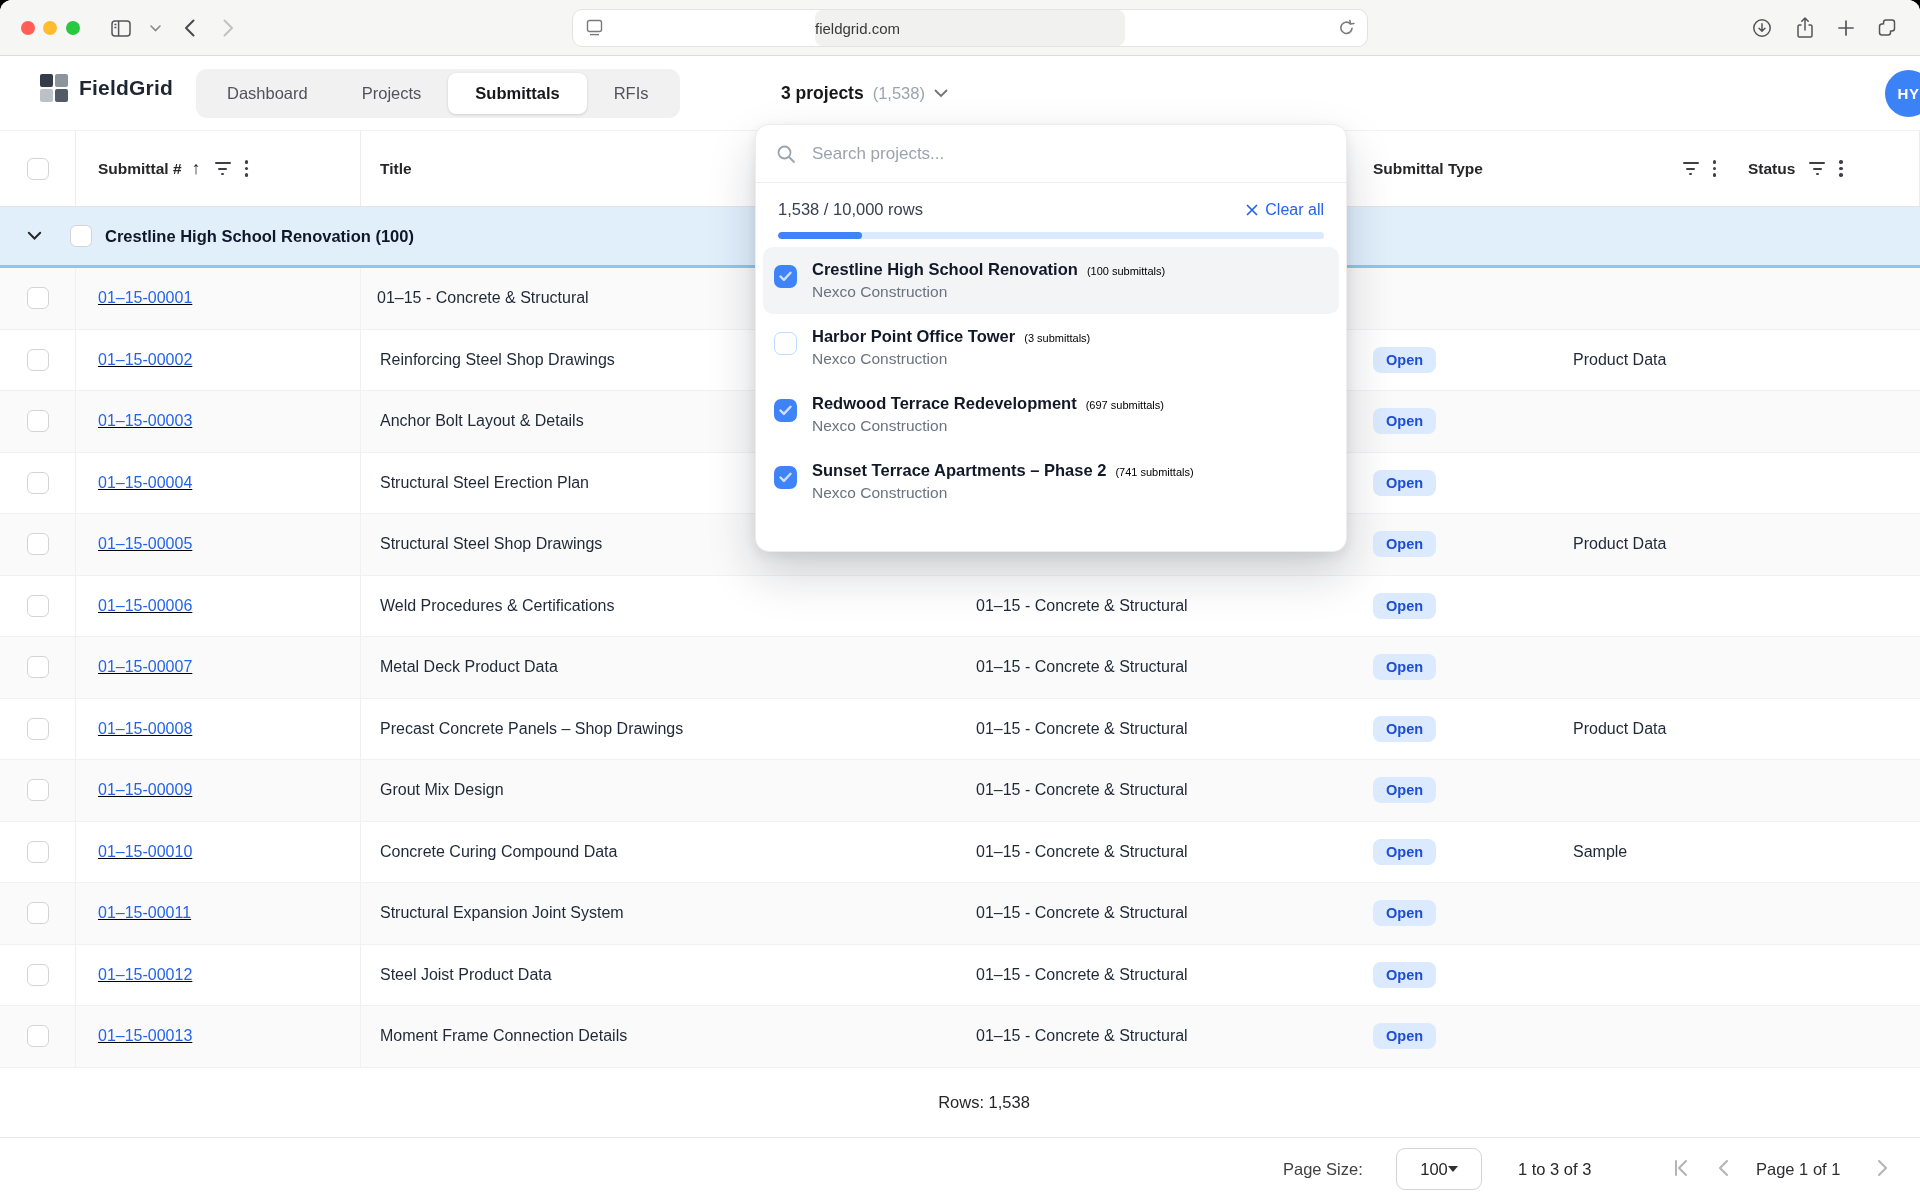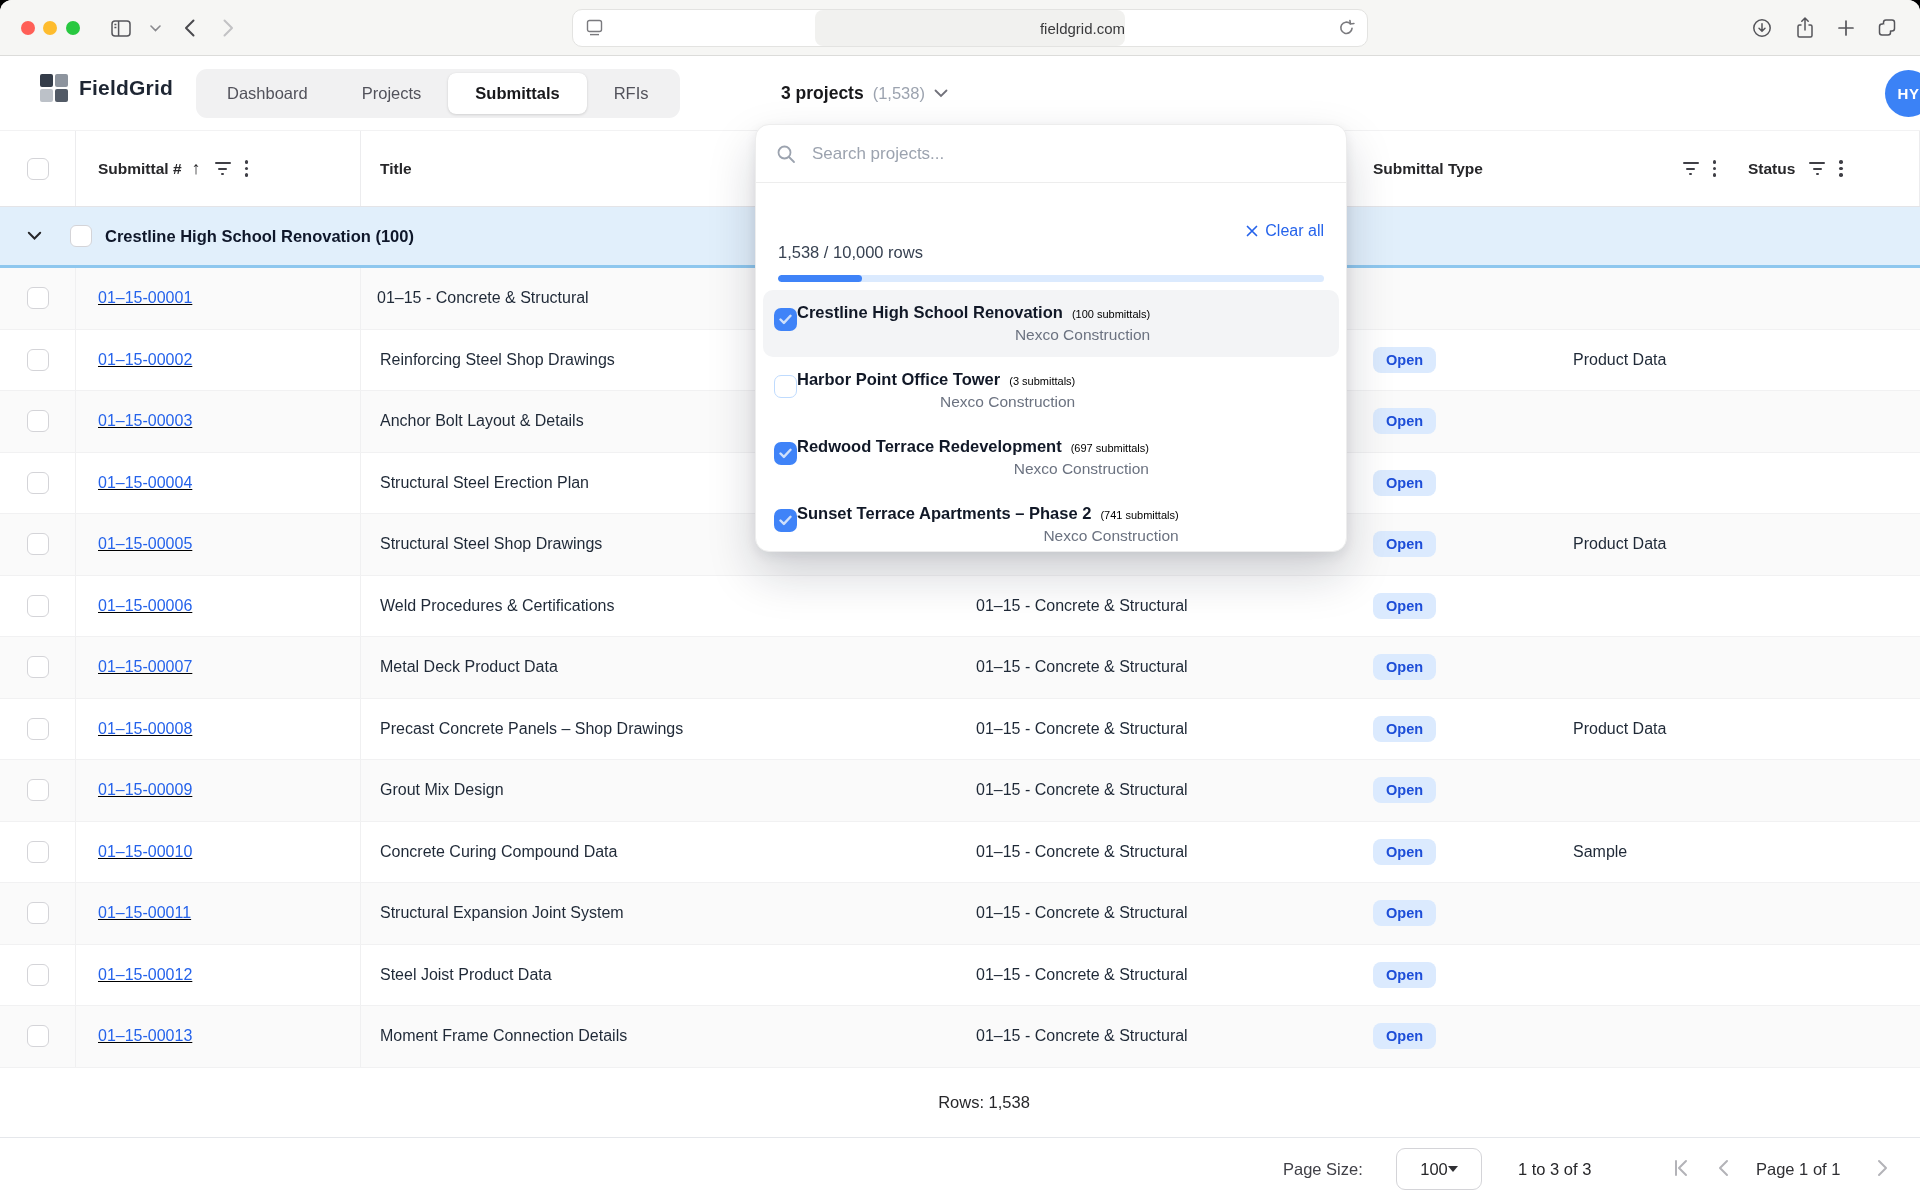--- a/index.html
+++ b/index.html
@@ -7,21 +7,21 @@
   .window{position:relative;width:1920px;height:1199px;background:#fff;border-radius:12px 12px 0 0;overflow:hidden;}
 
   
   .chrome{position:absolute;left:0;top:0;width:1920px;height:56px;background:#f6f6f4;border-bottom:1px solid #dcdcda;}
   .light{position:absolute;top:21px;width:14px;height:14px;border-radius:50%;}
   .l-red{left:21px;background:#ff5f57;}
   .l-yellow{left:43px;background:#febc2e;}
   .l-green{left:66px;background:#28c840;}
   .chrome-btn{position:absolute;top:13px;display:flex;align-items:center;justify-content:center;width:30px;height:30px;color:#55555a;}
   .urlbar{position:absolute;left:572px;top:9px;width:796px;height:38px;background:#fff;border:1px solid #e3e3e1;border-radius:10px;display:flex;align-items:center;justify-content:center;}
-  .url-inner{position:absolute;left:50%;transform:translateX(-50%);width:310px;height:36px;background:#f1f1ef;border-radius:8px;display:flex;align-items:center;justify-content:flex-end;}
+  .url-inner{position:absolute;left:50%;transform:translateX(-50%);width:310px;height:36px;background:#f1f1ef;border-radius:8px;display:flex;align-items:center;justify-content:flex-start;}
   .url-text{font-size:15px;color:#3a3a3c;}
   .url-ic-left{position:absolute;left:13px;top:9px;}
   .url-ic-right{position:absolute;right:12px;top:9px;}
 
   
   .appbar{position:absolute;left:0;top:57px;width:1920px;height:73px;background:#fff;}
   .brand{position:absolute;left:40px;top:17px;display:flex;align-items:center;gap:11px;}
   .logo-grid{display:grid;grid-template-columns:13px 13px;grid-template-rows:13px 13px;gap:2px;}
   .logo-grid span{border-radius:2px;}
   .lg1{background:#343c49;} .lg2{background:#8d949e;} .lg3{background:#bcc1c8;} .lg4{background:#525a66;}
@@ -79,30 +79,30 @@
   .pg-prev{position:absolute;left:1717px;top:19px;}
   .pg-label{position:absolute;left:1756px;font-size:16.5px;font-weight:500;color:#2f2f33;}
   .pg-next{position:absolute;left:1877px;top:19px;}
 
   
   .panel{position:absolute;left:755px;top:124px;width:592px;height:428px;background:#fff;border:1px solid #ededed;border-radius:14px;box-shadow:0 22px 48px rgba(15,23,42,.18),0 4px 12px rgba(15,23,42,.08);z-index:50;}
   .p-search{display:flex;align-items:center;gap:14px;height:58px;padding:0 20px;border-bottom:1px solid #ededed;}
   .p-search input{border:none;outline:none;flex:1;font-size:17px;color:#111827;background:transparent;}
   .p-search input::placeholder{color:#9ca3af;}
   .p-count{display:flex;align-items:center;justify-content:space-between;padding:17px 22px 0 22px;}
-  .p-count-text{font-size:16.5px;color:#374151;margin-top:43px;}
+  .p-count-text{font-size:16.5px;color:#374151;}
   .p-clear{display:flex;align-items:center;gap:7px;font-size:16px;font-weight:500;color:#2563eb;cursor:default;}
   .p-track{margin:13px 22px 8px 22px;height:7px;border-radius:4px;background:#dbeafe;overflow:hidden;}
   .p-fill{height:100%;border-radius:4px;background:#3f83f8;}
   .ditem{display:flex;align-items:flex-start;margin:0 7px;padding:13px 12px 13px 11px;border-radius:10px;}
   .ditem.highlight{background:#f3f4f6;}
   .dcb{flex:0 0 auto;width:23px;height:23px;border-radius:7px;margin-top:5px;}
   .dcb.checked{background:#3f83f8;display:flex;align-items:center;justify-content:center;}
   .dcb.unchecked{background:#fff;border:1.5px solid #bfdbfe;}
-  .dtext{text-align:right;}
+  .dtext{margin-left:15px;}
   .dtitle-line{display:flex;align-items:baseline;gap:9px;}
   .dname{font-size:16.5px;font-weight:600;color:#111827;}
   .dcount{font-size:11px;color:#000000;}
   .dcompany{margin-top:4px;font-size:15.5px;color:#6b7280;}
 </style>
 </head>
 <body>
 
 <div class="window">
 

